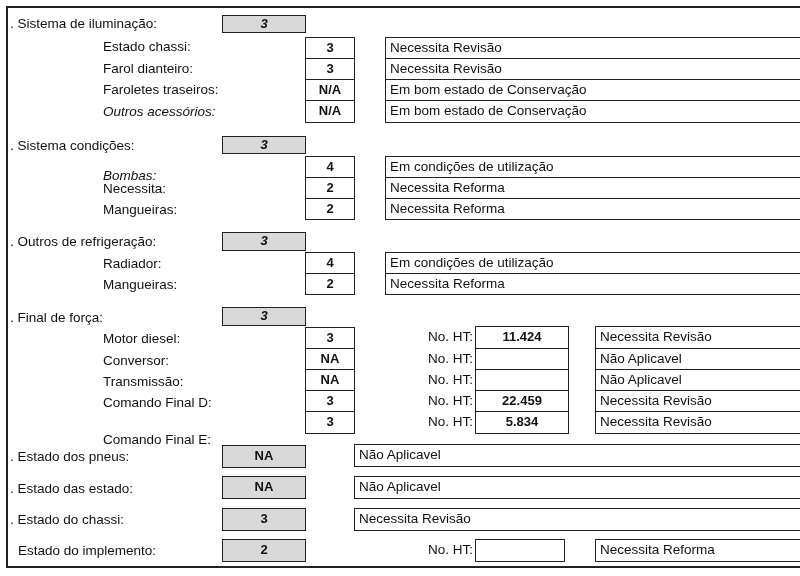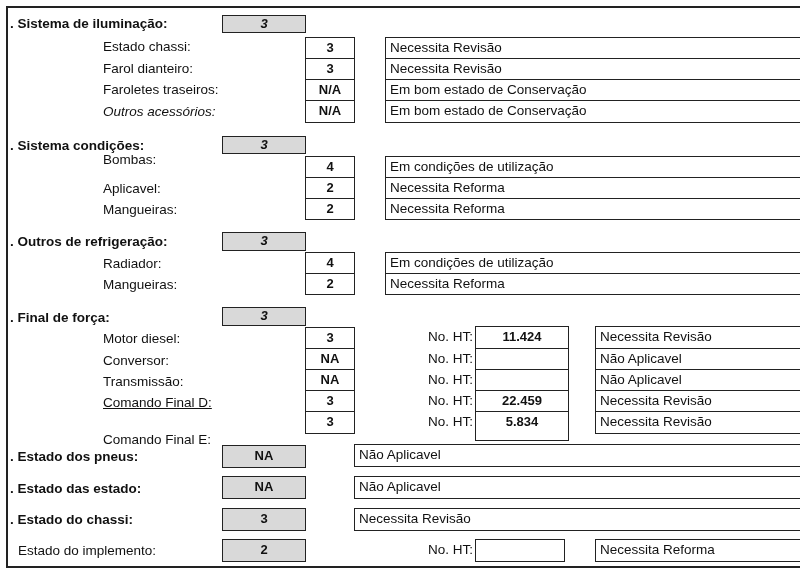--- a/index.html
+++ b/index.html
@@ -1,21 +1,21 @@
 <!DOCTYPE html>
 <html><head>
 <meta charset="utf-8">
 <style>
   html, body { margin:0; padding:0; }
   body { width:800px; height:576px; background:#ffffff; position:relative; overflow:hidden;
          font-family:"Liberation Sans", sans-serif; font-size:13.5px; color:#111; }
   .frame { position:absolute; left:6px; top:6px; width:820px; height:562px;
            border:2px solid #222; border-right:none; box-sizing:border-box; }
   .abs { position:absolute; white-space:nowrap; line-height:16px; }
-  .sec-label { font-weight:bold; }
+  .sec-label { font-weight:normal; }
   .sub-label { }
   .gbox { position:absolute; background:#d9d9d9; border:1.5px solid #222; box-sizing:border-box;
           text-align:center; font-weight:bold; line-height:15px; font-size:13px; }
   .gbox.italic { font-style:italic; }
   .vbox { position:absolute; background:#fff; border:1.5px solid #222; box-sizing:border-box;
           text-align:center; font-weight:bold; line-height:19px; font-size:13px; }
   .dbox { position:absolute; background:#fff; border:1.5px solid #222; border-right:none; box-sizing:border-box;
           padding-left:4px; line-height:19px; font-size:13.5px; }
   .htlabel { position:absolute; text-align:right; line-height:20px; }
   .hbox { position:absolute; background:#fff; border:1.5px solid #222; box-sizing:border-box;
@@ -41,25 +41,25 @@
 <div class="vbox" style="left:305px;top:79px;width:50px;height:22px;">N/A</div>
 <div class="dbox" style="left:385px;top:79px;width:420px;height:22px;">Em bom estado de Conservação</div>
 
 <div class="abs sub-label" style="left:103px;top:104px;font-style:italic;">Outros acessórios:</div>
 <div class="vbox" style="left:305px;top:100px;width:50px;height:23px;">N/A</div>
 <div class="dbox" style="left:385px;top:100px;width:420px;height:23px;">Em bom estado de Conservação</div>
 
 <div class="abs sec-label" style="left:10px;top:138px;">. Sistema condições:</div>
 <div class="gbox italic" style="left:222px;top:136px;width:84px;height:18px;">3</div>
 
-<div class="abs sub-label" style="left:103px;top:152px;">Bombas:</div>
+<div class="abs sub-label" style="left:103px;top:168px;font-style:italic;">Bombas:</div>
 <div class="vbox" style="left:305px;top:156px;width:50px;height:22px;">4</div>
 <div class="dbox" style="left:385px;top:156px;width:420px;height:22px;">Em condições de utilização</div>
 
-<div class="abs sub-label" style="left:103px;top:181px;">Aplicavel:</div>
+<div class="abs sub-label" style="left:103px;top:181px;">Necessita:</div>
 <div class="vbox" style="left:305px;top:177px;width:50px;height:22px;">2</div>
 <div class="dbox" style="left:385px;top:177px;width:420px;height:22px;">Necessita Reforma</div>
 
 <div class="abs sub-label" style="left:103px;top:202px;">Mangueiras:</div>
 <div class="vbox" style="left:305px;top:198px;width:50px;height:22px;">2</div>
 <div class="dbox" style="left:385px;top:198px;width:420px;height:22px;">Necessita Reforma</div>
 
 <div class="abs sec-label" style="left:10px;top:234px;">. Outros de refrigeração:</div>
 <div class="gbox italic" style="left:222px;top:232px;width:84px;height:19px;">3</div>
 
@@ -85,30 +85,30 @@
 <div class="htlabel" style="left:400px;top:349px;width:73px;">No. HT:</div>
 <div class="hbox" style="left:475px;top:348px;width:94px;height:22px;"></div>
 <div class="dbox" style="left:595px;top:348px;width:210px;height:22px;">Não Aplicavel</div>
 
 <div class="abs sub-label" style="left:103px;top:374px;">Transmissão:</div>
 <div class="vbox" style="left:305px;top:369px;width:50px;height:22px;">NA</div>
 <div class="htlabel" style="left:400px;top:370px;width:73px;">No. HT:</div>
 <div class="hbox" style="left:475px;top:369px;width:94px;height:22px;"></div>
 <div class="dbox" style="left:595px;top:369px;width:210px;height:22px;">Não Aplicavel</div>
 
-<div class="abs sub-label" style="left:103px;top:395px;text-decoration:underline;">Comando Final D:</div>
+<div class="abs sub-label" style="left:103px;top:395px;">Comando Final D:</div>
 <div class="vbox" style="left:305px;top:390px;width:50px;height:22px;">3</div>
 <div class="htlabel" style="left:400px;top:391px;width:73px;">No. HT:</div>
 <div class="hbox" style="left:475px;top:390px;width:94px;height:22px;">22.459</div>
 <div class="dbox" style="left:595px;top:390px;width:210px;height:22px;">Necessita Revisão</div>
 
 <div class="abs sub-label" style="left:103px;top:432px;">Comando Final E:</div>
 <div class="vbox" style="left:305px;top:411px;width:50px;height:23px;">3</div>
 <div class="htlabel" style="left:400px;top:412px;width:73px;">No. HT:</div>
-<div class="hbox" style="left:475px;top:411px;width:94px;height:30px;">5.834</div>
+<div class="hbox" style="left:475px;top:411px;width:94px;height:23px;">5.834</div>
 <div class="dbox" style="left:595px;top:411px;width:210px;height:23px;">Necessita Revisão</div>
 
 <div class="abs sec-label" style="left:10px;top:449px;">. Estado dos pneus:</div>
 <div class="gbox" style="left:222px;top:445px;width:84px;height:23px;line-height:20px;">NA</div>
 <div class="dbox" style="left:354px;top:444px;width:450px;height:23px;">Não Aplicavel</div>
 
 <div class="abs sec-label" style="left:10px;top:481px;">. Estado das estado:</div>
 <div class="gbox" style="left:222px;top:476px;width:84px;height:23px;line-height:20px;">NA</div>
 <div class="dbox" style="left:354px;top:476px;width:450px;height:23px;">Não Aplicavel</div>
 

